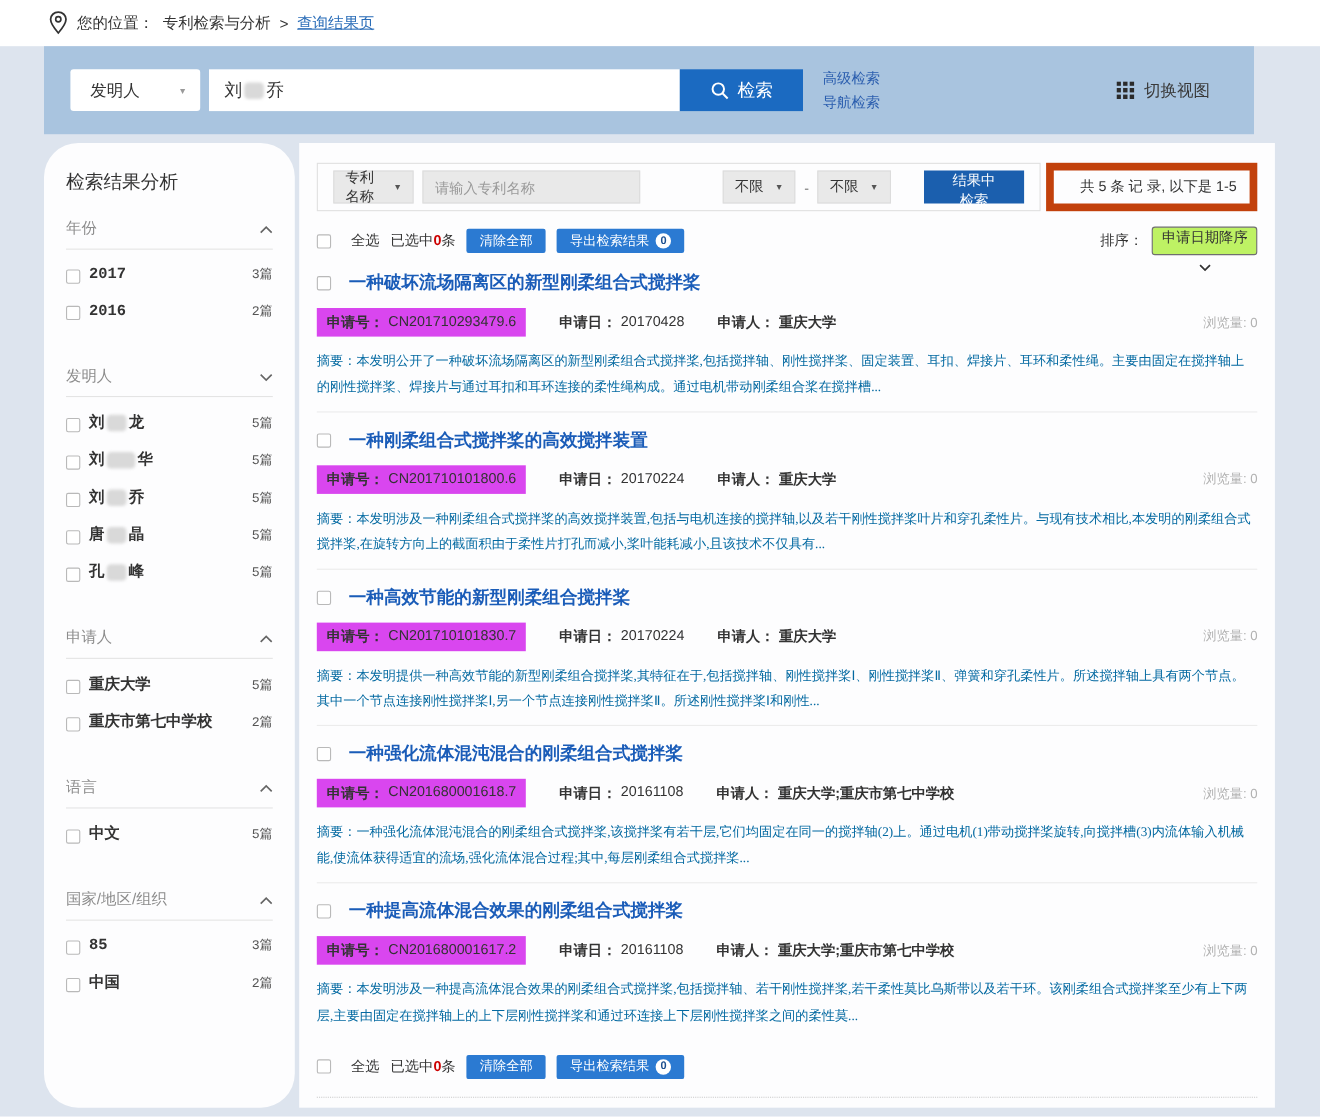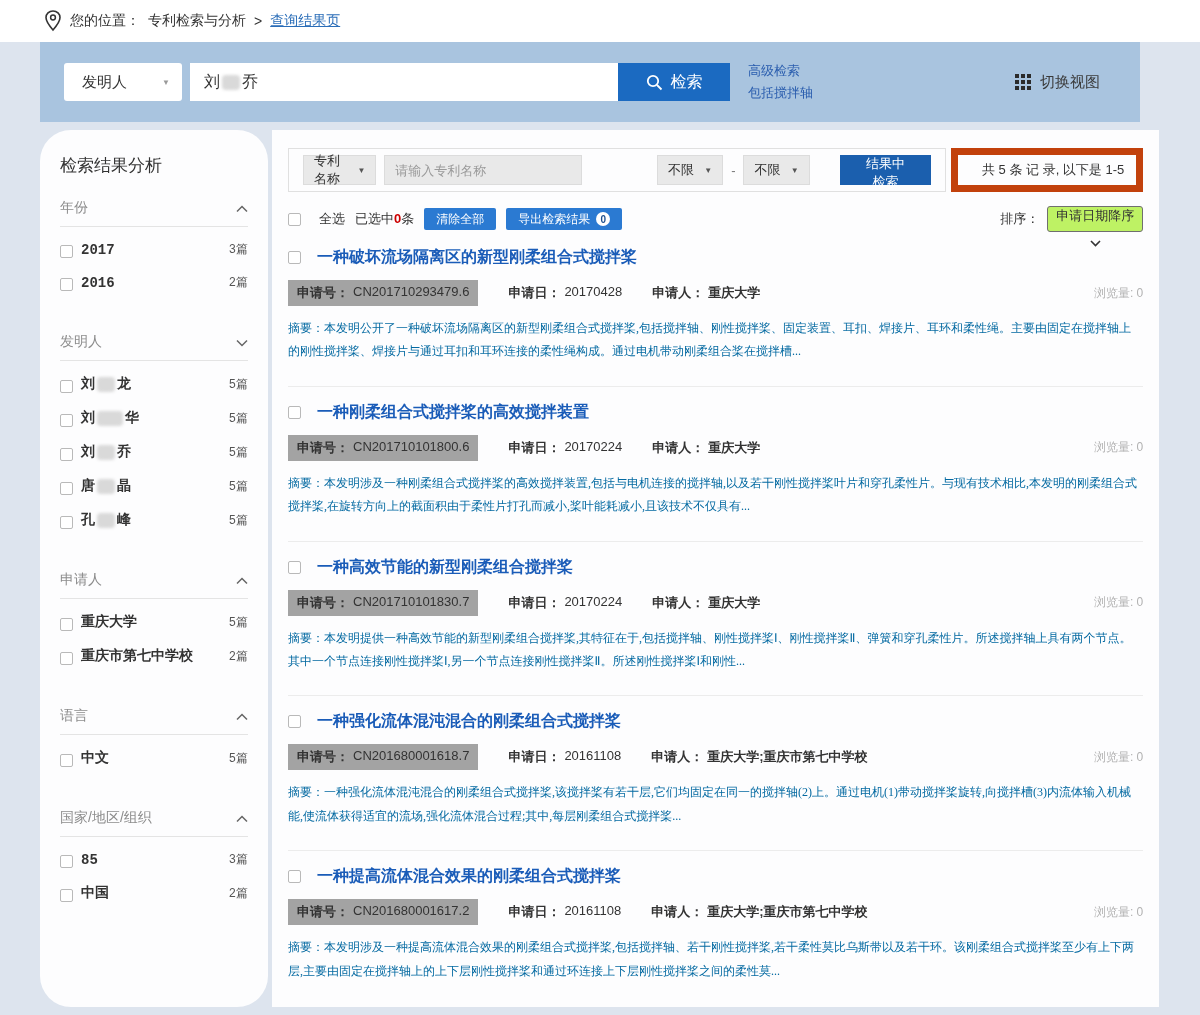--- a/index.html
+++ b/index.html
@@ -109,25 +109,25 @@
     background:#fff; color:#1c4f8f; width:14px; height:14px; border-radius:50%;
     font-size:10px; font-weight:700; display:flex; align-items:center; justify-content:center;
   }
   .sort-area { margin-left:auto; display:flex; align-items:center; gap:8px; }
   .sort-label { font-size:13px; color:#333; }
   .sort-select {
     border:1px solid #6f6f6f; border-radius:3px; background:#bef264; height:26px;
     display:flex; align-items:center; gap:10px; padding:0 8px; cursor:pointer; font-size:13px;flex-direction:column;
   }
   
-  .result { padding:15px 0 22px 0; border-bottom:1px solid #ececec; }
+  .result { padding:15px 0 10px 0; border-bottom:1px solid #ececec; }
   .r-titlerow { display:flex; align-items:center; gap:8px; margin-bottom:12px; }
   .r-title { color:#1a5cb8; font-size:16px; font-weight:700; cursor:pointer; }
   .r-meta { display:flex; align-items:center; margin-bottom:11px; font-size:13px; }
-  .chip { background:#a3a3a3; padding:4px 9px; display:flex; gap:4px; }
+  .chip { background:#d946ef; padding:4px 9px; display:flex; gap:4px; }
   .m-label { font-weight:700; color:#333; }
   .m-val { color:#333; }
   .m-group { display:flex; gap:4px; margin-left:30px; }
   .r-views { margin-left:auto; color:#b2b2b2; font-size:12px; }
   .r-abs { color:#0369a1; font-size:12px; line-height:1.95; padding-right:6px;font-family:Liberation Serif, serif; }
   .results .result:last-of-type { border-bottom:none; }
   .bottom-toolbar { display:flex; align-items:center; gap:10px; padding:14px 0 16px 0; border-bottom:1px dotted #c9c9c9; }
 </style>
 </head>
 <body>
@@ -159,21 +159,21 @@
     <span style="display:inline-flex;">
       <svg width="17" height="17" viewBox="0 0 17 17">
           <circle cx="7" cy="7" r="5.2" fill="none" stroke="#fff" stroke-width="1.8"></circle>
           <line x1="11" y1="11" x2="15.5" y2="15.5" stroke="#fff" stroke-width="1.8"></line>
         </svg>
     </span>
     <span>检索</span>
   </button>
   <div class="band-links">
     <a>高级检索</a>
-    <a>包括搅拌轴</a>
+    <a>导航检索</a>
   </div>
   <div class="view-switch">
     <span style="display:inline-flex;">
       <svg width="17" height="17" viewBox="0 0 17 17">
         <g fill="#2b2b2b">
           <rect x="0" y="0" width="4" height="4"></rect>
             <rect x="6" y="0" width="4" height="4"></rect>
             <rect x="12" y="0" width="4" height="4"></rect>
           <rect x="0" y="6" width="4" height="4"></rect>
             <rect x="6" y="6" width="4" height="4"></rect>

